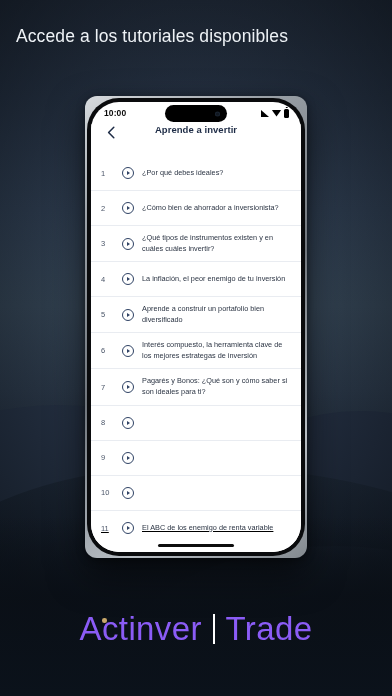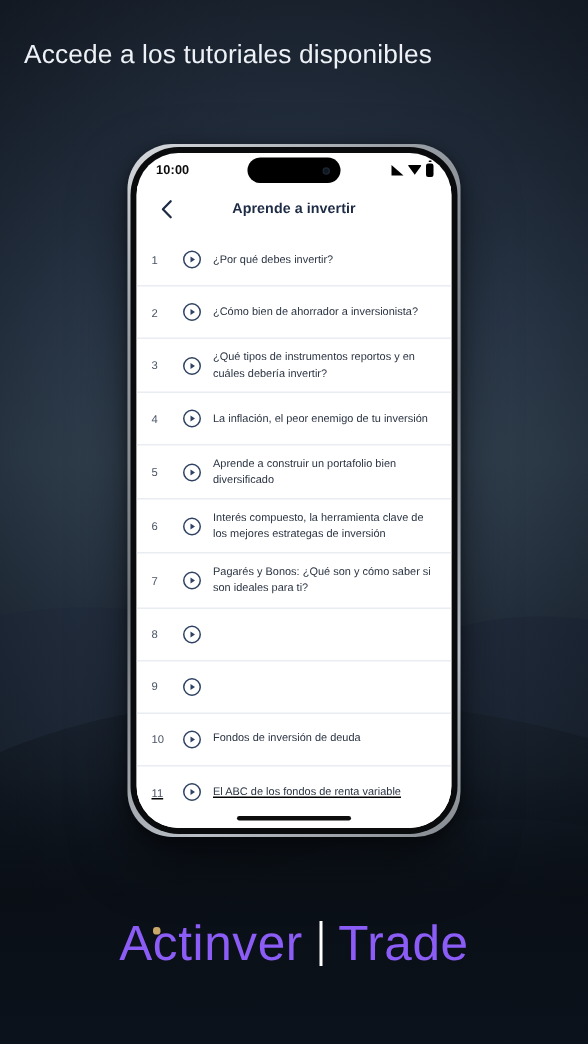--- a/index.html
+++ b/index.html
@@ -120,21 +120,21 @@
   }
 
   
   .phone {
     position: absolute;
     top: 96px;
     left: 50%;
     transform: translateX(-50%);
     width: 222px;
     height: 462px;
-    border-radius: 30px;
+    border-radius: 12px;
     background: linear-gradient(145deg,#d8dbde 0%, #9ba1a7 20%, #6f757c 50%, #b9bfc5 80%, #83898f 100%);
     padding: 2px;
     box-shadow: 0 16px 36px rgba(0,0,0,.55), 0 2px 8px rgba(0,0,0,.4);
     z-index: 6;
   }
   .phone-bezel {
     width: 100%;
     height: 100%;
     border-radius: 32px;
     background: #0a0b0d;
@@ -217,21 +217,20 @@
     width: 2.5px; height: 1.5px;
     background: #000;
     border-radius: 1px;
   }
 
   
   .navbar {
     flex: 0 0 30px;
     height: 30px;
     display: flex;
-    align-items: center;
     padding: 0 12px;
     position: relative;
     background: #fff;
   }
   .back-btn {
     width: 16px;
     height: 16px;
     display: flex;
     align-items: center;
     justify-content: center;
@@ -393,37 +392,37 @@
         <div class="nav-title">Aprende a invertir</div>
       </div>
 
       <div class="lesson-list">
 
         <div class="lesson-row">
           <span class="lesson-num">1</span>
           <span class="lesson-icon">
               <i class="play"></i>
             </span>
-          <span class="lesson-text">¿Por qué debes invertir?</span>
+          <span class="lesson-text">¿Por qué debes ideales?</span>
         </div>
 
         <div class="lesson-row">
           <span class="lesson-num">2</span>
           <span class="lesson-icon">
               <i class="play"></i>
             </span>
           <span class="lesson-text">¿Cómo bien de ahorrador a inversionista?</span>
         </div>
 
         <div class="lesson-row">
           <span class="lesson-num">3</span>
           <span class="lesson-icon">
               <i class="play"></i>
             </span>
-          <span class="lesson-text">¿Qué tipos de instrumentos reportos y en cuáles debería invertir?</span>
+          <span class="lesson-text">¿Qué tipos de instrumentos existen y en cuáles cuáles invertir?</span>
         </div>
 
         <div class="lesson-row">
           <span class="lesson-num">4</span>
           <span class="lesson-icon">
               <i class="play"></i>
             </span>
           <span class="lesson-text">La inflación, el peor enemigo de tu inversión</span>
         </div>
 
@@ -463,29 +462,28 @@
           <span class="lesson-icon">
               <i class="play"></i>
             </span>
         </div>
 
         <div class="lesson-row">
           <span class="lesson-num">10</span>
           <span class="lesson-icon">
               <i class="play"></i>
             </span>
-          <span class="lesson-text">Fondos de inversión de deuda</span>
         </div>
 
         <div class="lesson-row">
           <span class="lesson-num">11</span>
           <span class="lesson-icon">
               <i class="play"></i>
             </span>
-          <span class="lesson-text">El ABC de los fondos de renta variable</span>
+          <span class="lesson-text">El ABC de los enemigo de renta variable</span>
         </div>
 
       </div>
 
       <div class="home-indicator-wrap">
         <div class="home-indicator"></div>
       </div>
 
     </div>
   </div>

